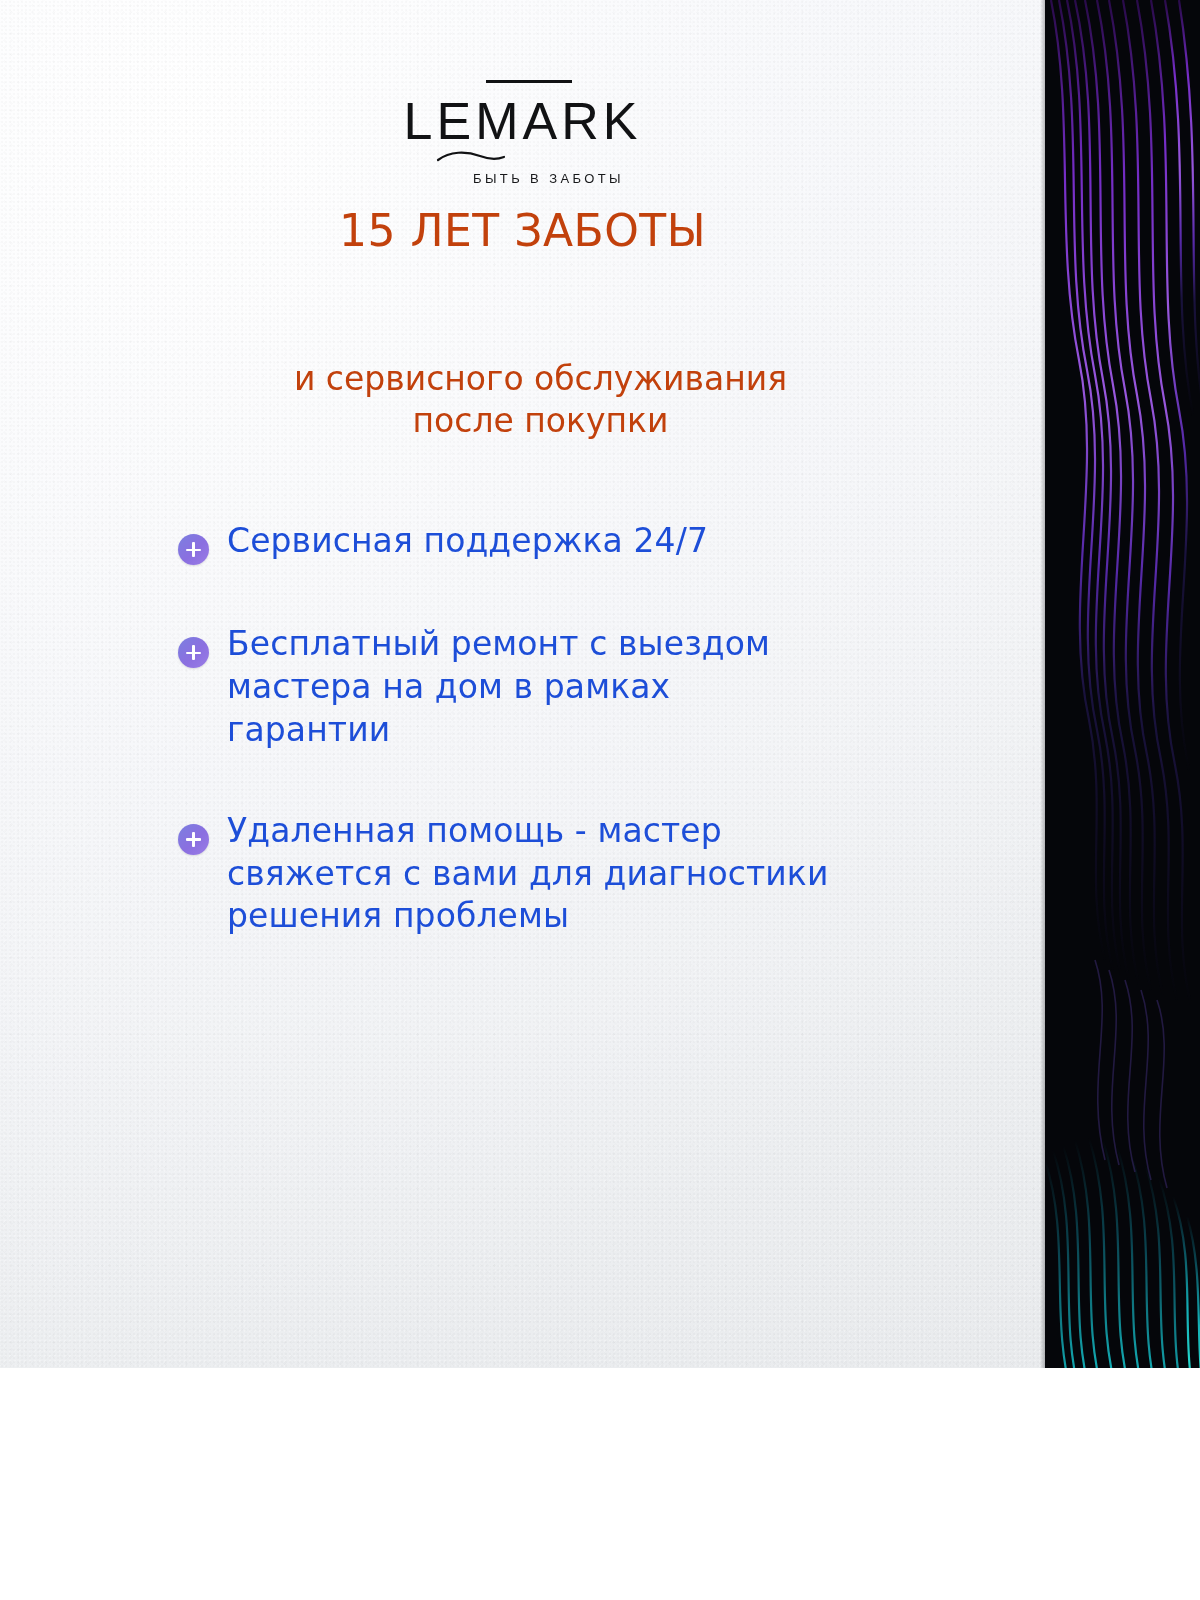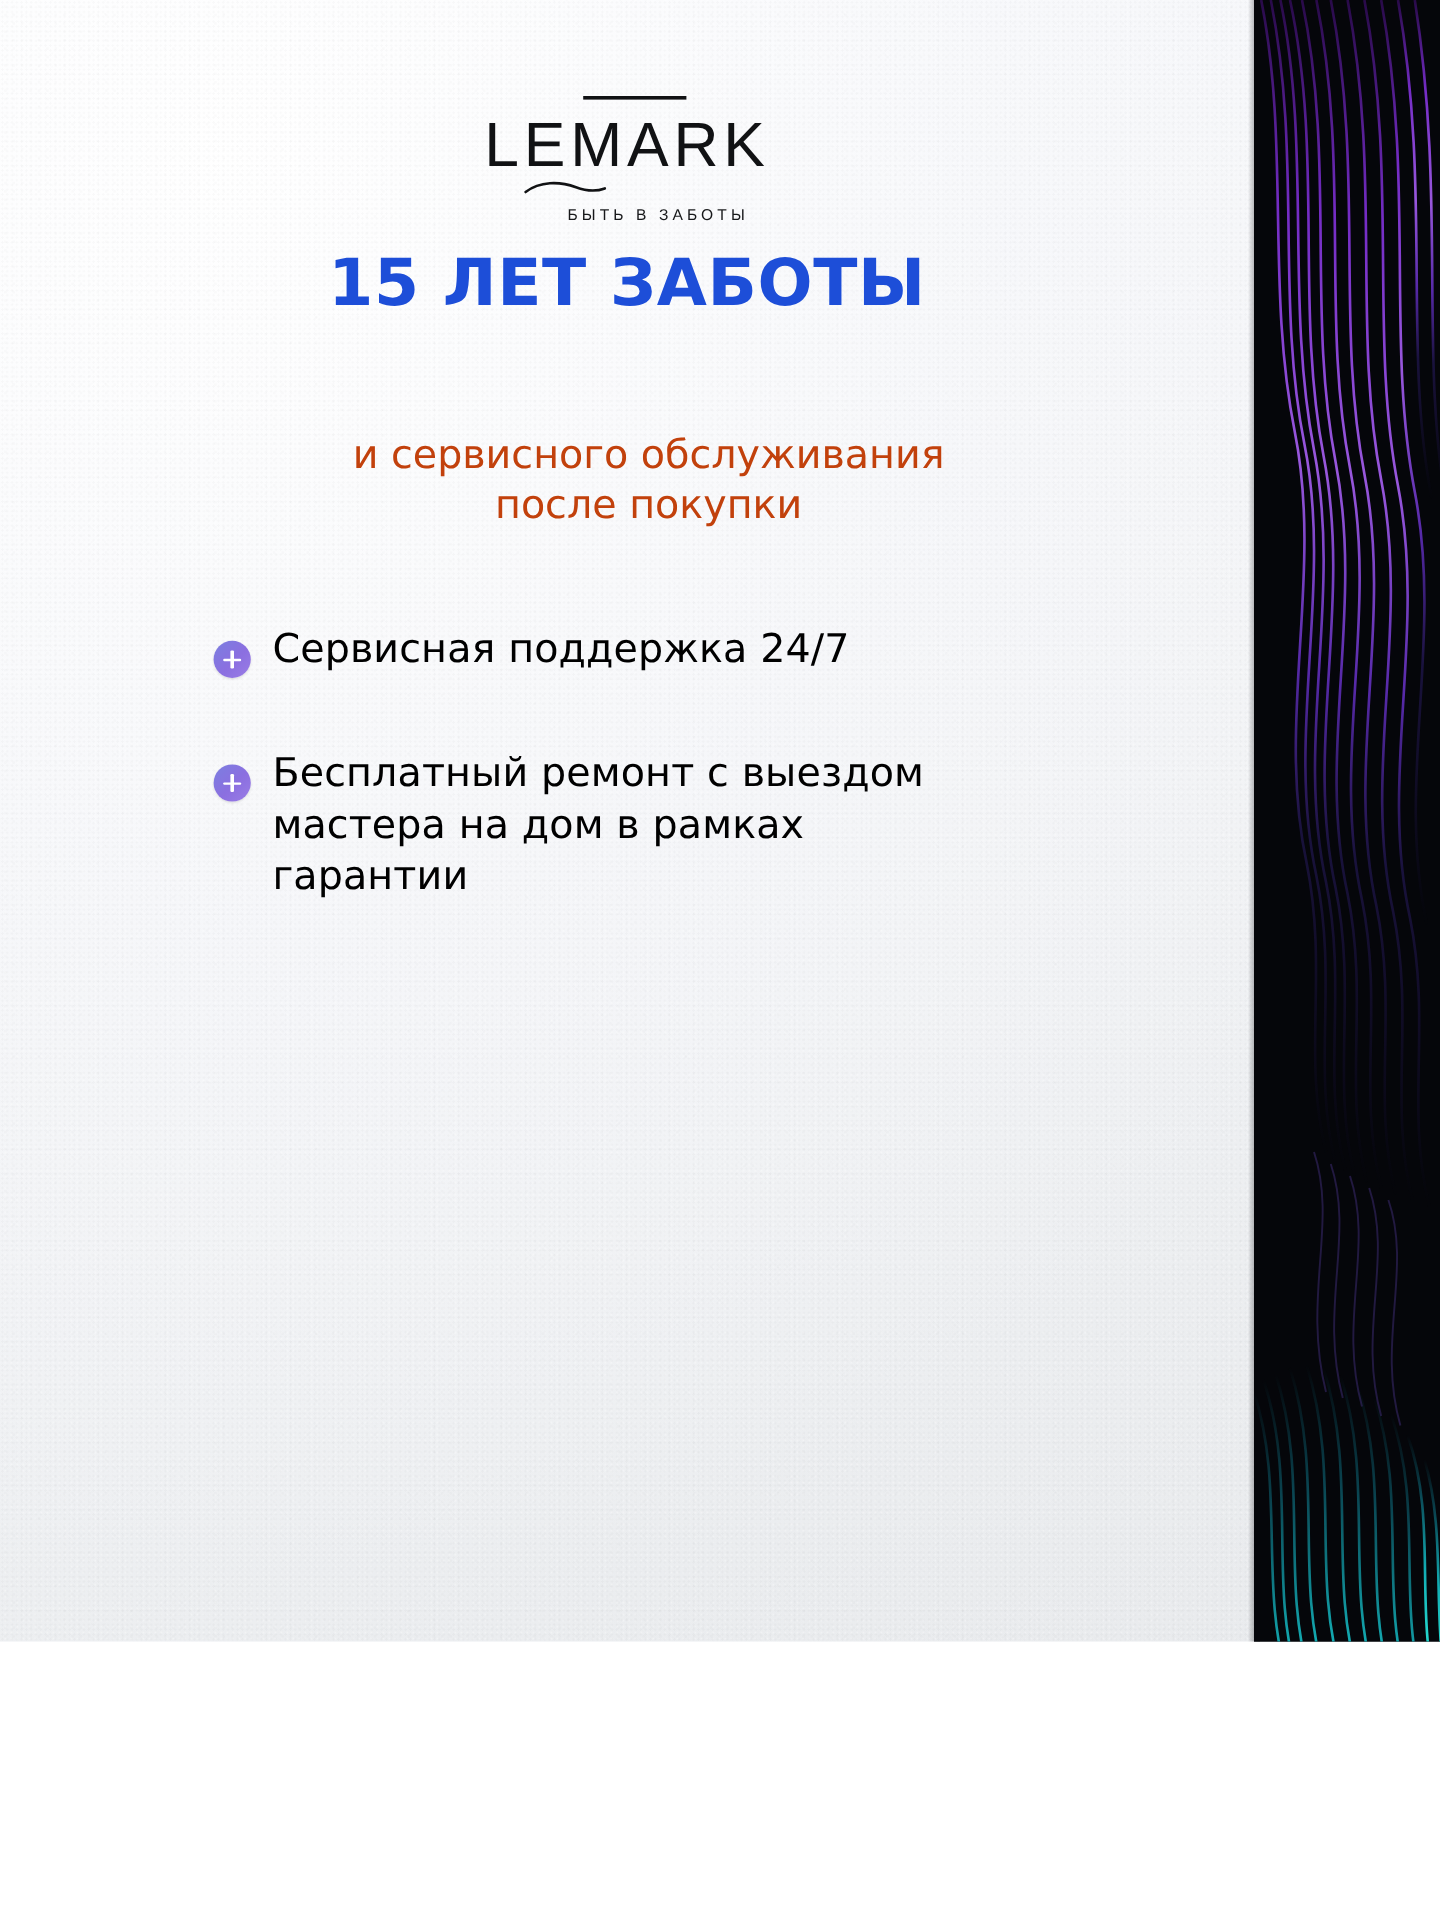--- a/index.html
+++ b/index.html
@@ -99,24 +99,24 @@
   }
 
   
   .headline {
     position: absolute;
     left: 0;
     top: 208px;
     width: 1045px;
     text-align: center;
     font-family: "DejaVu Sans", sans-serif;
-    font-weight: 700;
-    font-size: 54px;
+    font-weight: 400;
+    font-size: 44px;
     letter-spacing: 0.5px;
-    color: #1d4ed8;
+    color: #c2410c;
     line-height: 1.05;
   }
 
   .subhead {
     position: absolute;
     left: 4px;
     top: 358px;
     width: 1045px;
     text-align: center;
     font-family: "DejaVu Sans", sans-serif;
@@ -162,21 +162,21 @@
     left: 8px; top: 14.5px; width: 15px; height: 2.6px;
   }
   .bullet::after {
     top: 8px; left: 14.2px; width: 2.6px; height: 15px;
   }
   .item-text {
     font-family: "DejaVu Sans", sans-serif;
     font-weight: 400;
     font-size: 33px;
     line-height: 1.3;
-    color: #000000;
+    color: #1d4ed8;
     white-space: pre-line;
     letter-spacing: 0.1px;
   }
 
   
   .strip {
     position: absolute;
     right: 0;
     top: 0;
     width: 155px;
@@ -227,20 +227,26 @@
       <span class="item-text">Сервисная поддержка 24/7</span>
     </div>
 
     <div class="list-item">
       <span class="bullet"></span>
       <span class="item-text">Бесплатный ремонт с выездом
 мастера на дом в рамках
 гарантии</span>
     </div>
 
+    <div class="list-item">
+      <span class="bullet"></span>
+      <span class="item-text">Удаленная помощь - мастер
+свяжется с вами для диагностики
+решения проблемы</span>
+    </div>
 
 
   </div>
 
   <div class="edge-fade"></div>
 
   <div class="strip">
     <svg width="155" height="1600" viewBox="0 0 155 1600" preserveAspectRatio="none">
       <defs>
         <linearGradient id="gradPurple" x1="0" y1="0" x2="0" y2="1">

